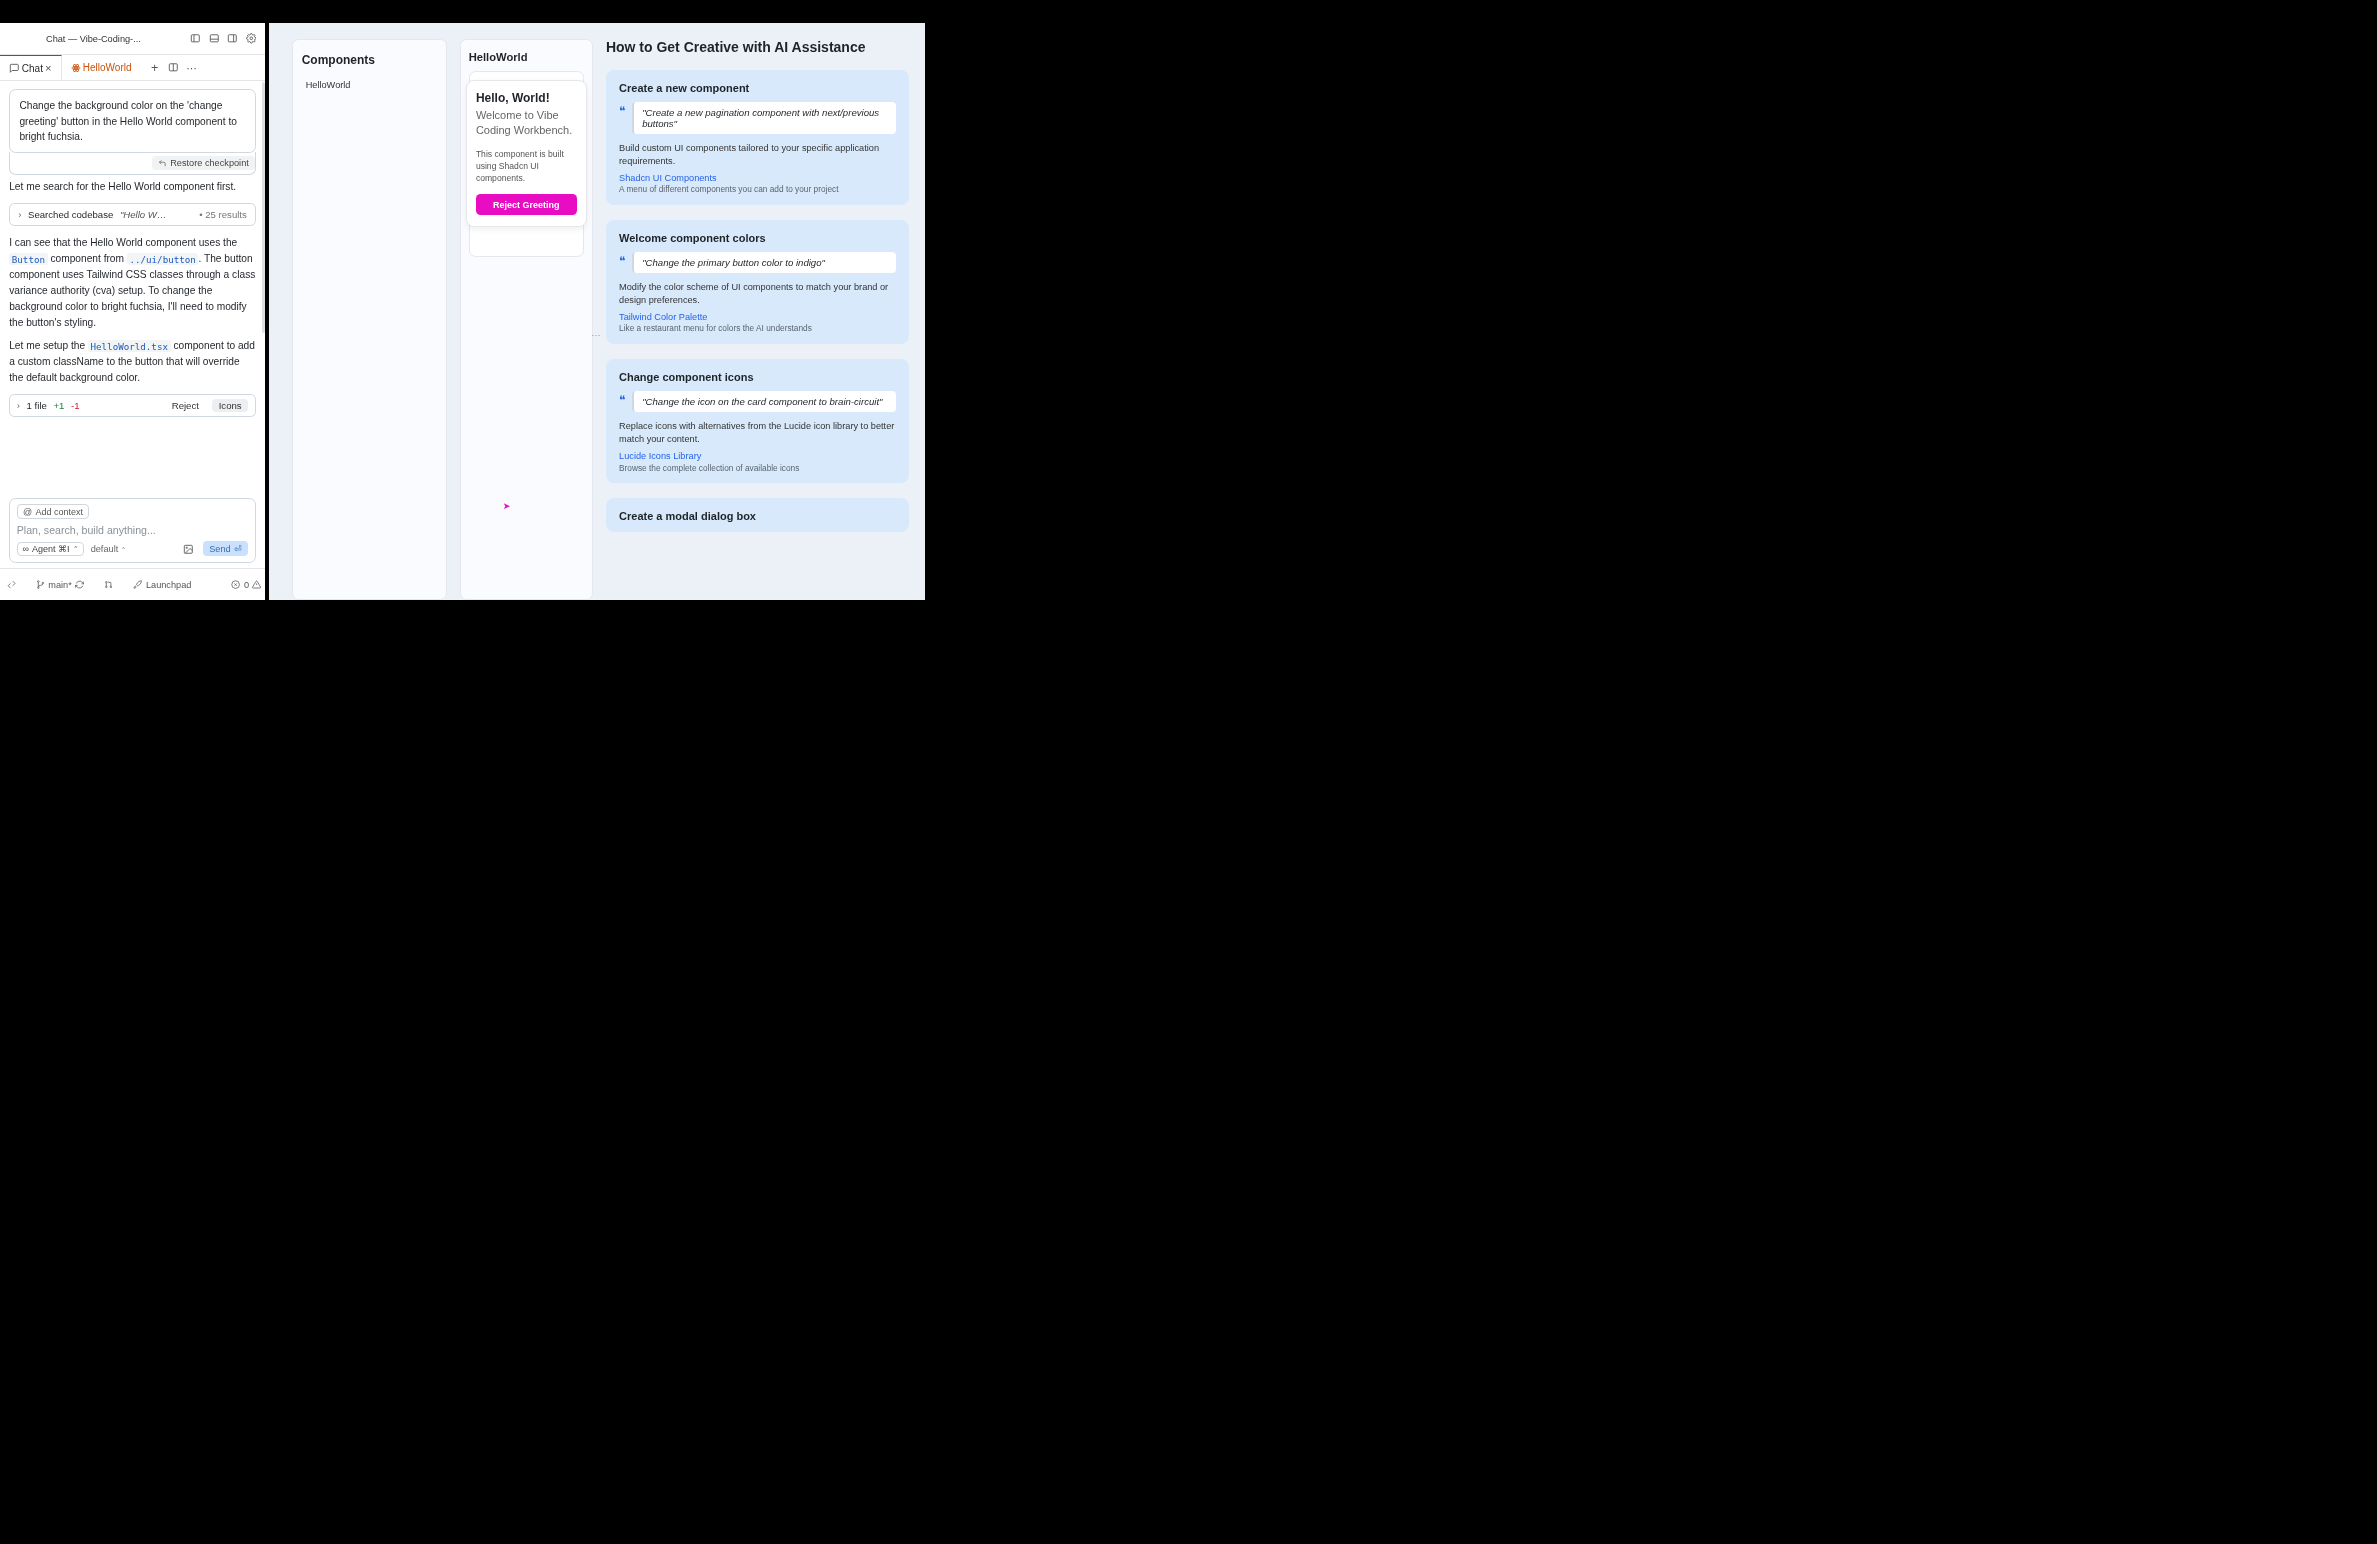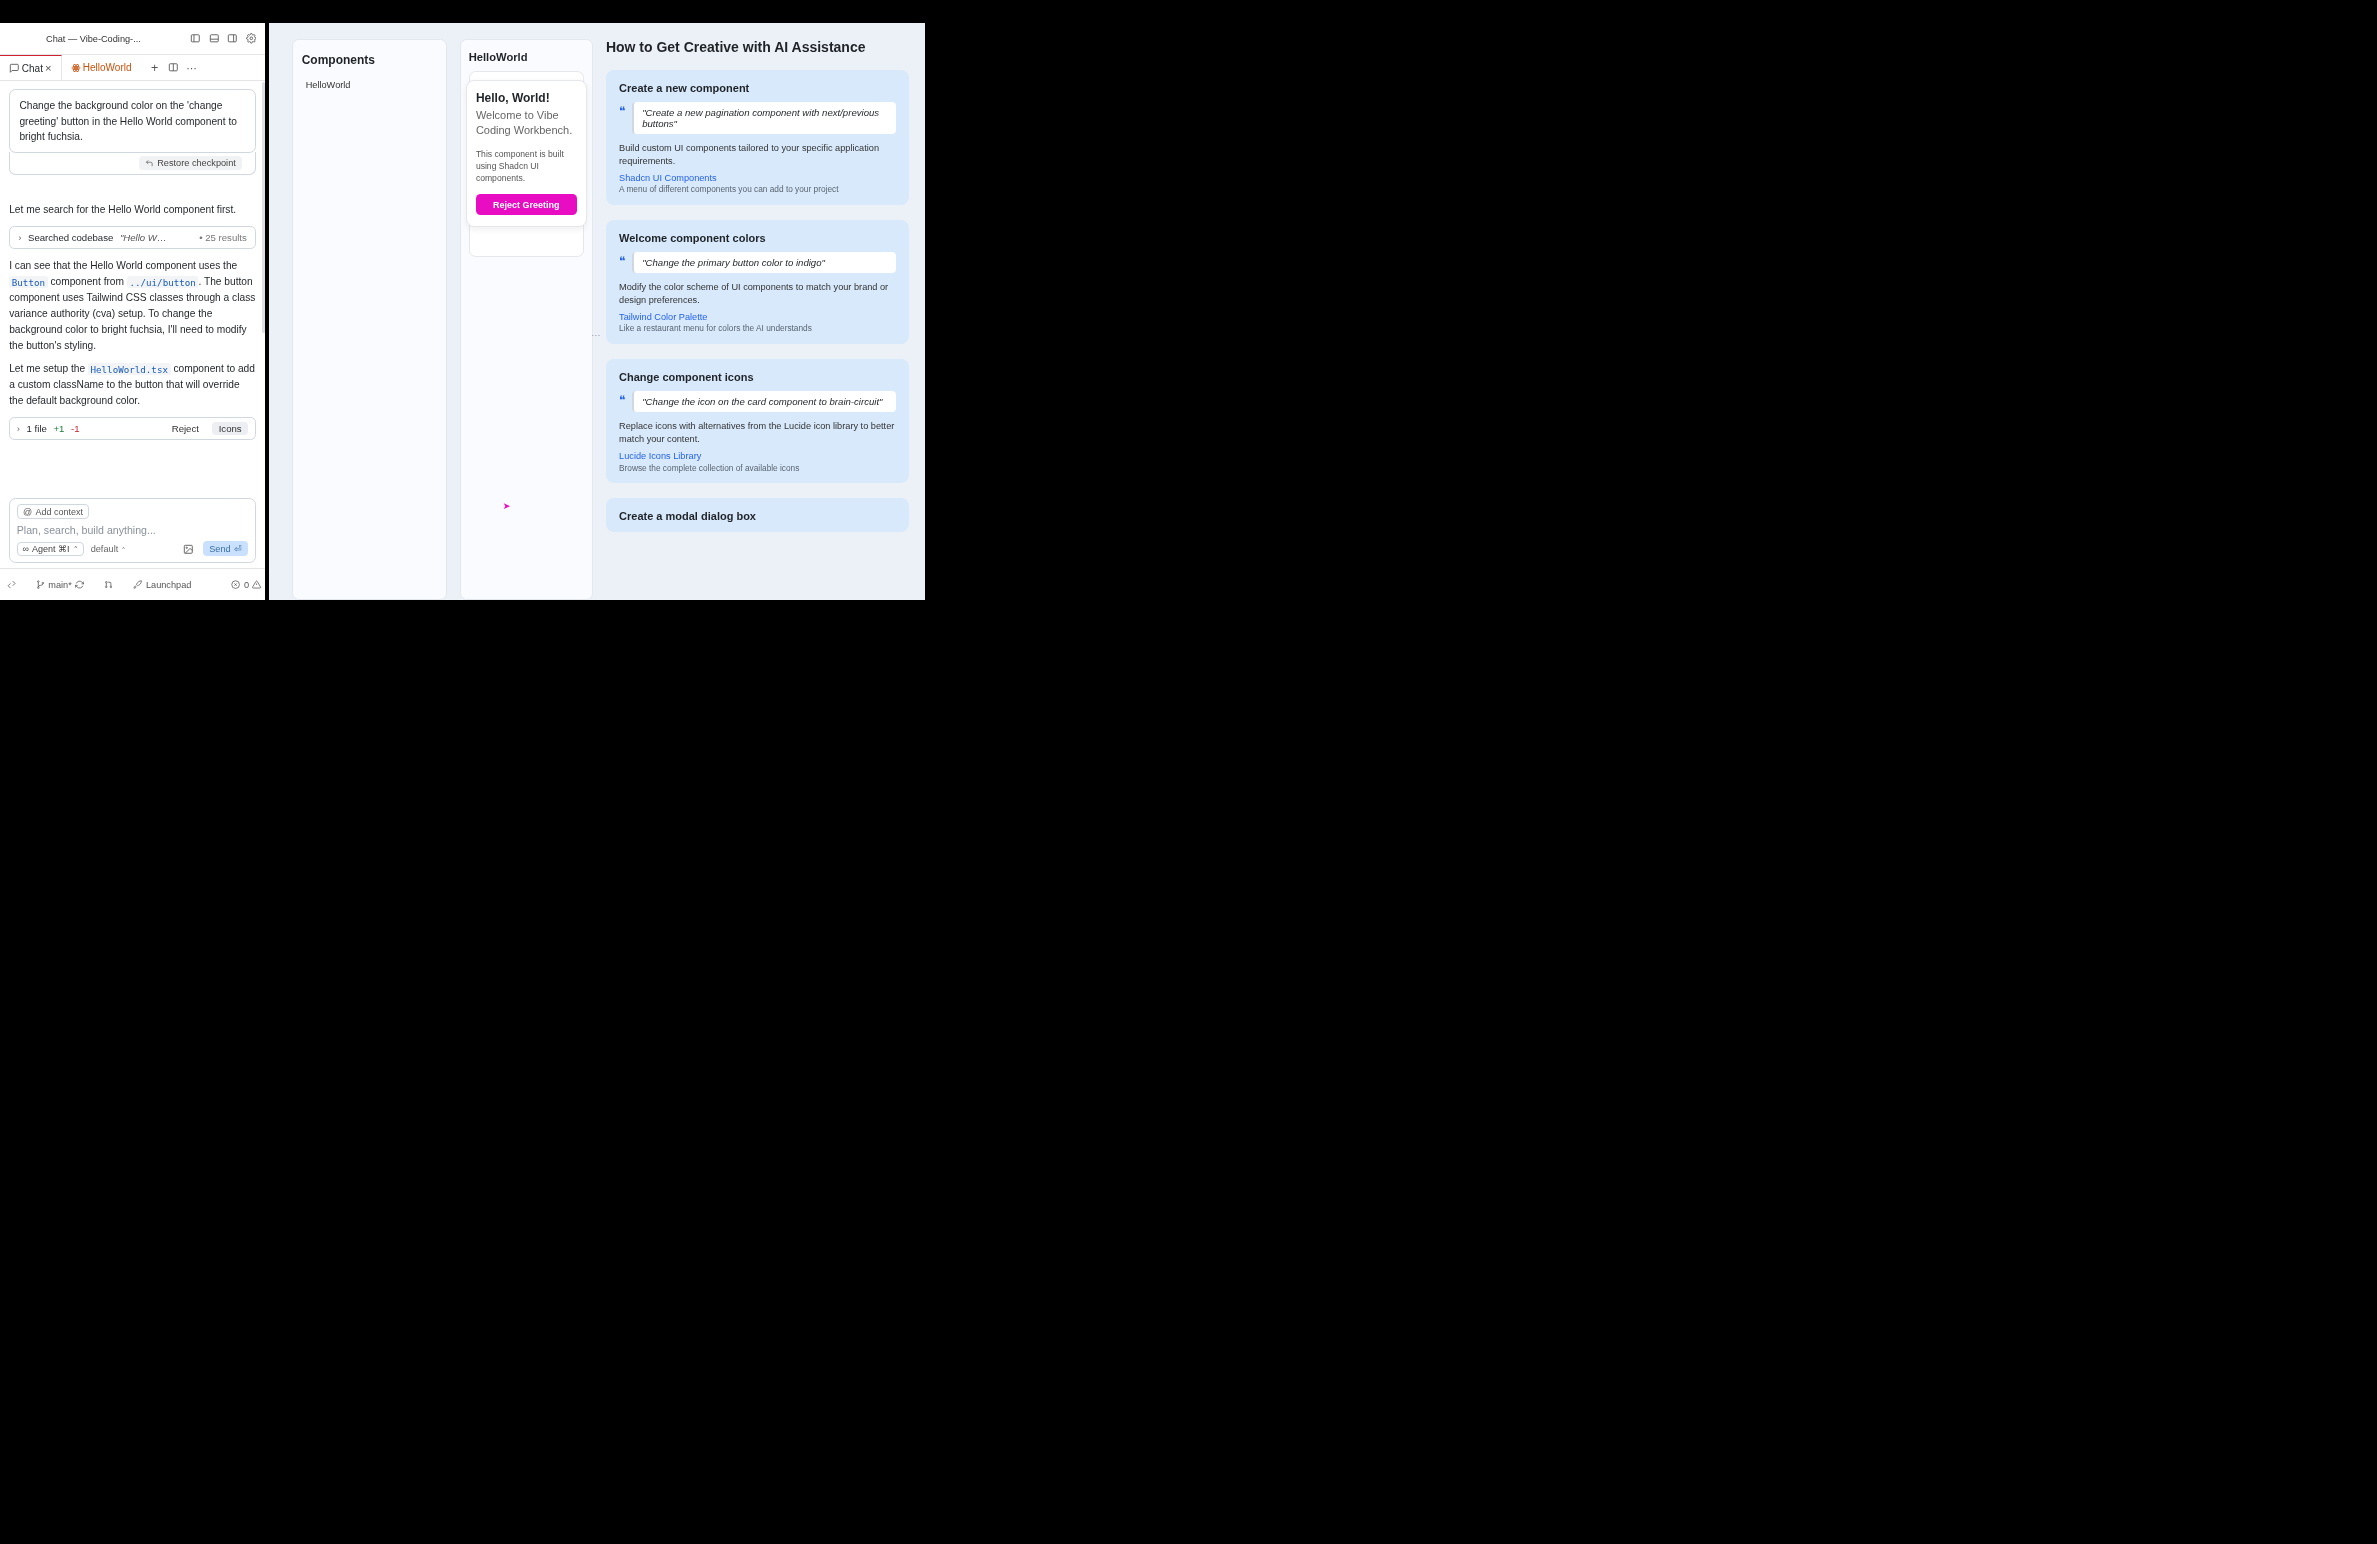--- a/index.html
+++ b/index.html
@@ -103,22 +103,22 @@
     font-size: 10.2px;
     line-height: 1.5;
   }
   .restore-row {
     display: flex;
     justify-content: flex-end;
     border: 0.7px solid #d0d7de;
     border-top: none;
     border-radius: 0 0 6.6px 6.6px;
     margin-top: -4px;
-    padding: 4px 13px;
-    margin-bottom: 27px;
+    padding: 4px 0;
+    margin-bottom: 4px;
     text-align: center;
   }
   .restore-btn {
     background: #f1f2f4;
     border-radius: 4px;
     padding: 2px 6px;
     font-size: 9.2px;
     color: #444;
     cursor: pointer;
     display: inline-flex;

